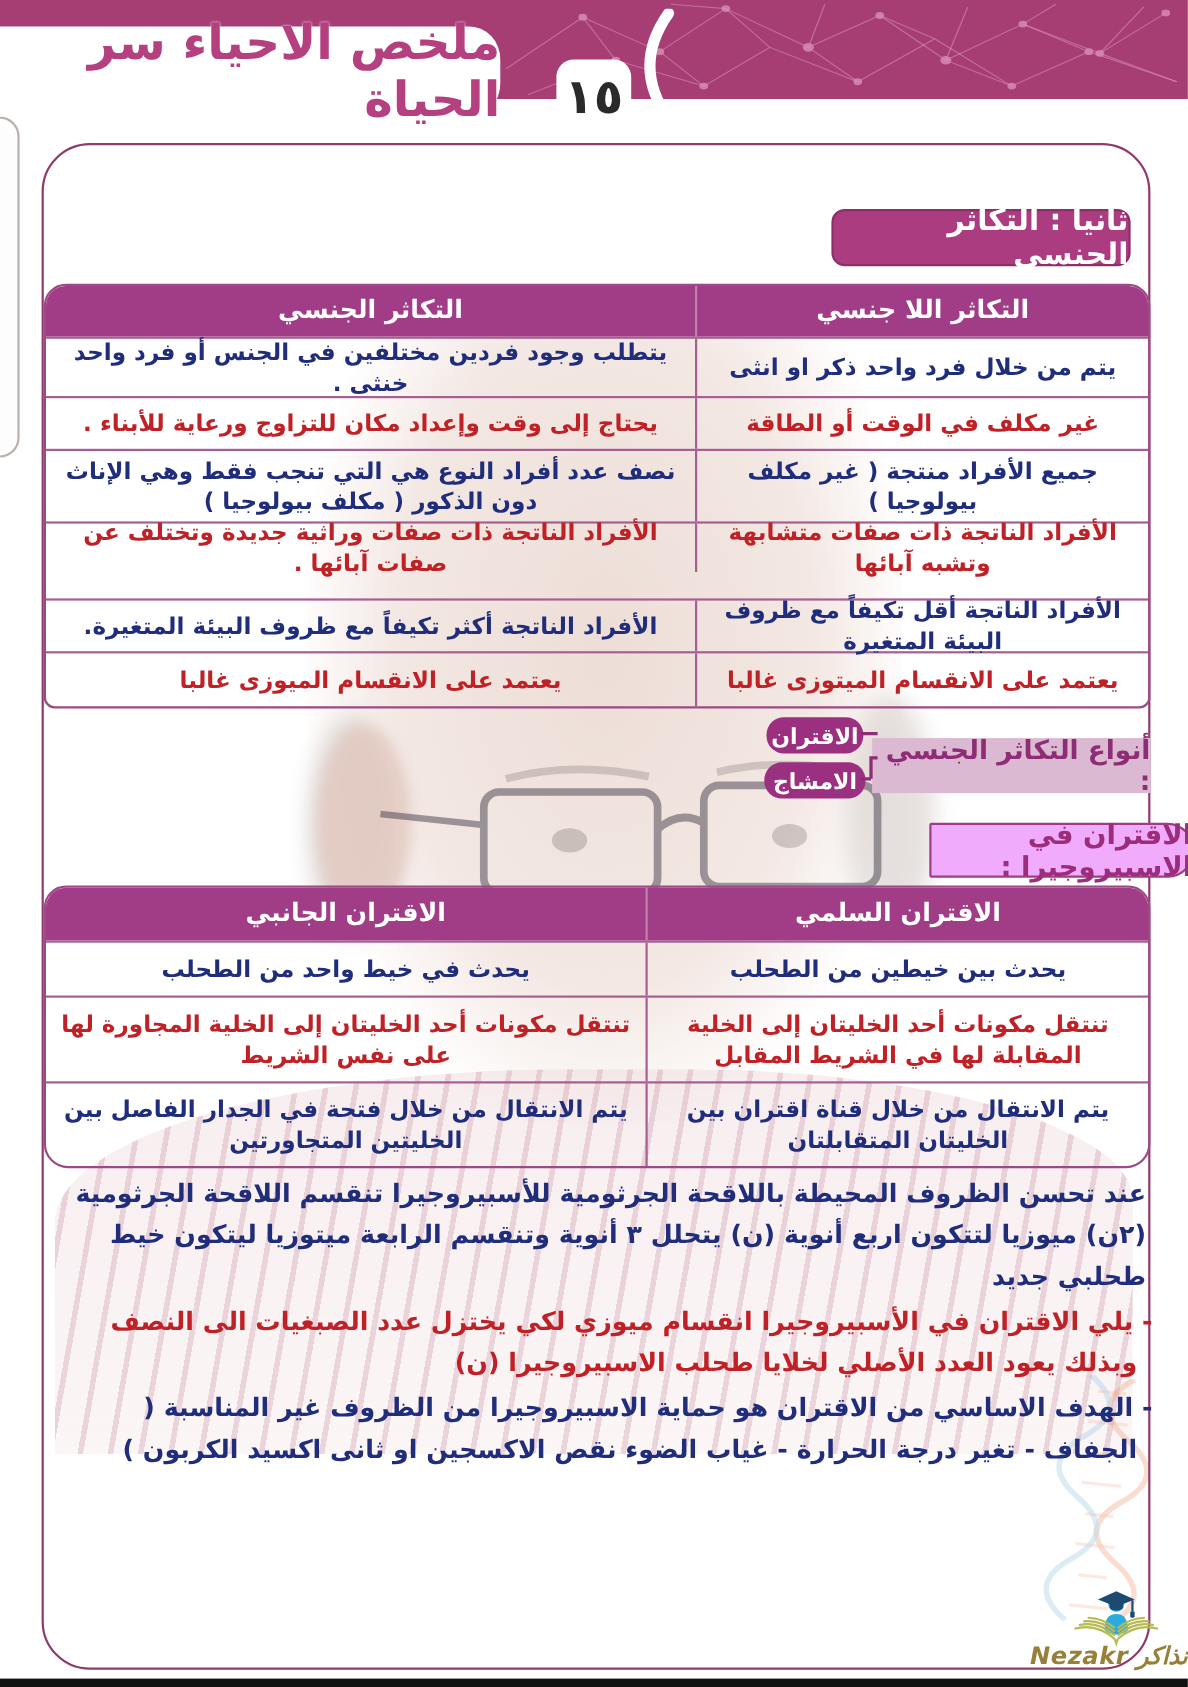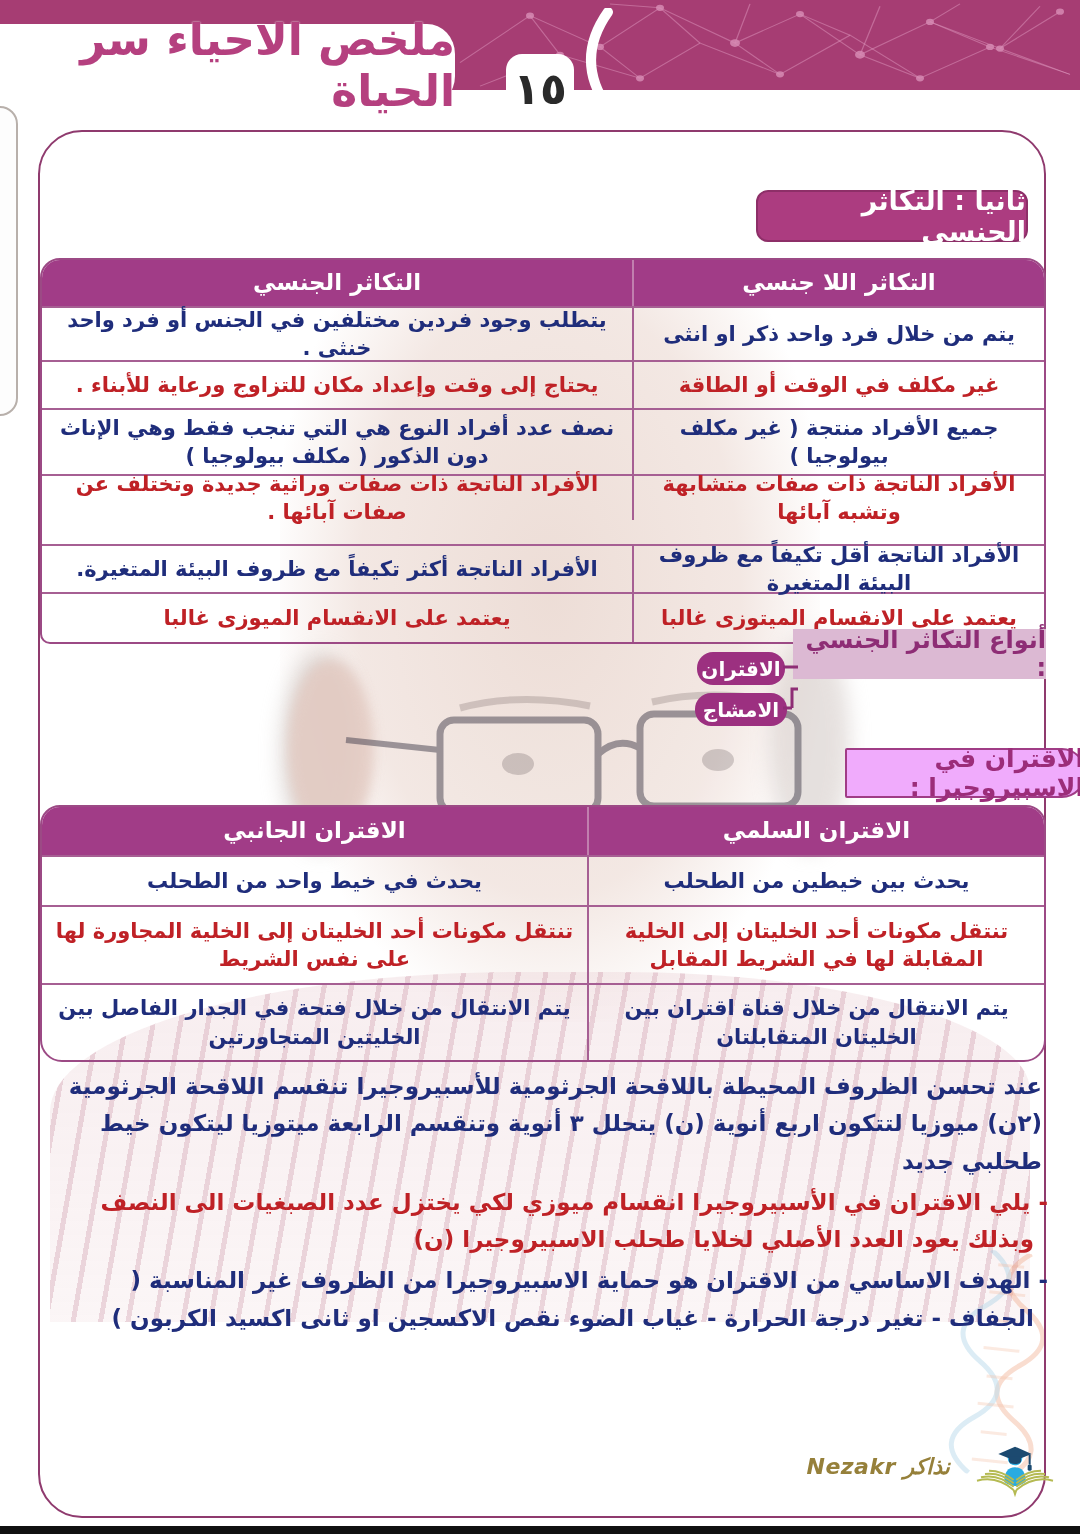--- a/index.html
+++ b/index.html
@@ -82,21 +82,21 @@
   }
   .cell-r { border-left:2px solid #a65f93; }
   .tbl-1 .cell-r { width:412px; } .tbl-1 .cell-l { flex:1; }
   .tbl-2 .cell-r { width:457px; } .tbl-2 .cell-l { flex:1; }
   .thead .cell { font-size:23px; border-left-color:#c17fae; }
   .t-blue { color:#1f2d7b; }
   .t-red  { color:#bf2126; }
 
   
   .types-strip {
-    left:793px; top:629px; width:253px; height:50px; z-index:6;
+    left:793px; top:671px; width:253px; height:50px; z-index:6;
     background:#dcb9d3; display:flex; align-items:center; justify-content:center;
     color:#8e2d75; font-size:24px; font-weight:bold;
   }
   .type-pill {
     z-index:6; background:#9c3080; border-radius:16px;
     display:flex; align-items:center; justify-content:center;
     color:#ffffff; font-size:20px; font-weight:bold;
   }
   .pill-1 { left:697px; top:652px; width:88px; height:33px; }
   .pill-2 { left:695px; top:693px; width:92px; height:33px; }
@@ -113,21 +113,21 @@
   .notes { left:60px; top:1068px; width:988px; z-index:6; direction:rtl; }
   .note {
     font-weight:bold; font-size:23px; line-height:1.62; text-align:right;
     padding-right:6px;
   }
   .note.hang { padding-right:14px; text-indent:-14px; }
   .note + .note { margin-top:4px; }
 
   
   .logo-wrap { left:0; right:0; top:1438px; width:1080px; z-index:6;
-    display:flex; align-items:center; }
+    display:flex; flex-direction:column; }
   .logo-text {
     margin-top:-4px; color:#96803a; font-size:22px; font-weight:bold; font-style:italic;
     letter-spacing:.5px;
   }
   .bottom-bar { left:0; top:1526px; width:1080px; height:8px; background:#111111; z-index:7; }
 </style>
 </head>
 <body>
 
 <div id="page">

